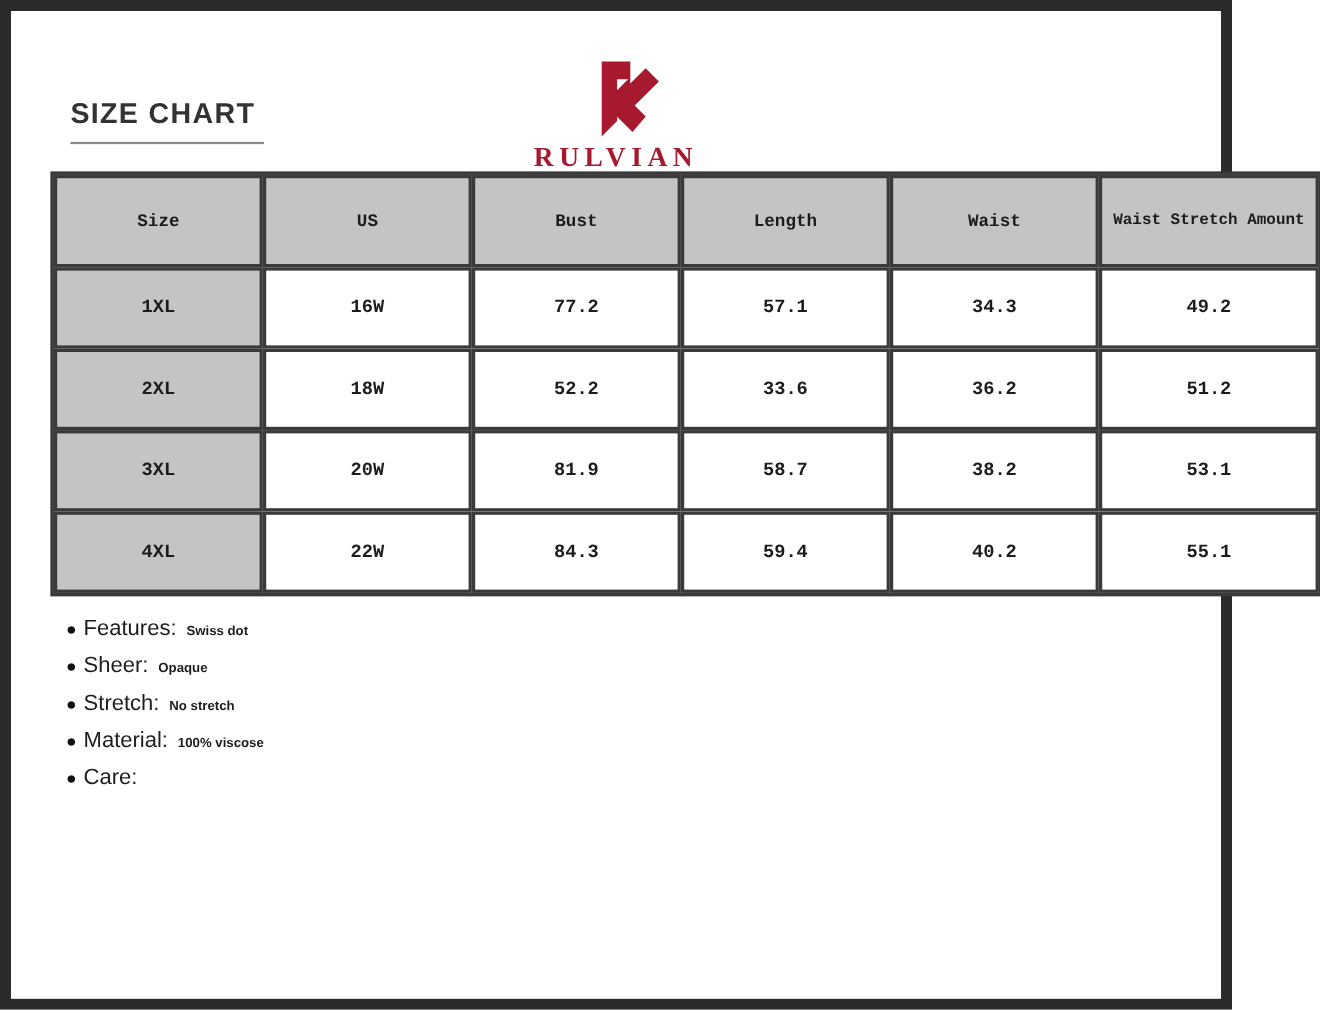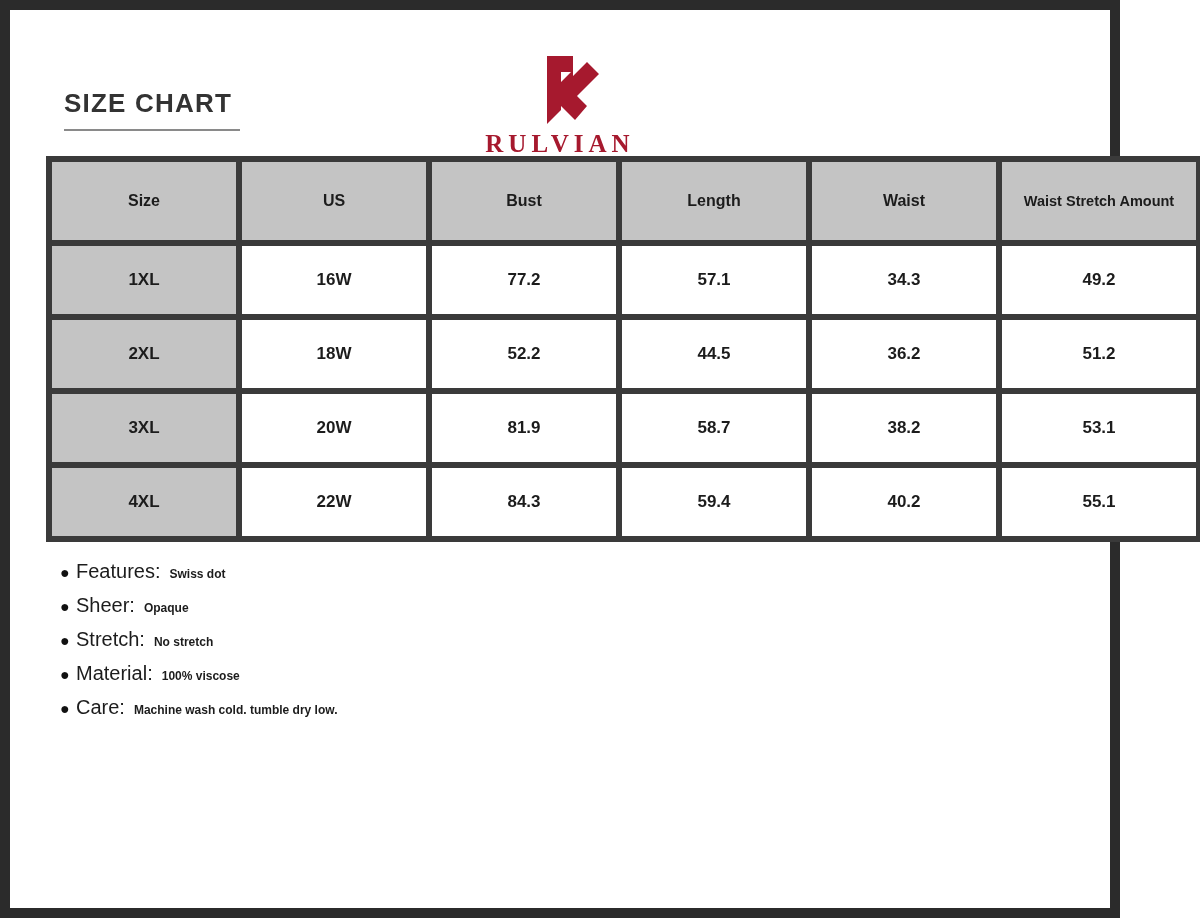--- a/index.html
+++ b/index.html
@@ -87,21 +87,21 @@
   }
   table.size-table td {
     border: 3px solid #3a3a3a;
     background: #ffffff;
     height: 66px;
     text-align: center;
     vertical-align: middle;
     font-size: 17px;
     font-weight: bold;
     color: #1c1c1c;
-    font-family: Liberation Sans, sans-serif;
+    font-family: Liberation Mono, monospace;
   }
   table.size-table thead td {
     background: #c4c4c4;
     height: 76px;
     font-size: 16px;
   }
   table.size-table thead td.hdr-last {
     font-size: 14.5px;
   }
   table.size-table tbody td.size-cell {
@@ -196,21 +196,21 @@
           <td>16W</td>
           <td>77.2</td>
           <td>57.1</td>
           <td>34.3</td>
           <td>49.2</td>
         </tr>
         <tr>
           <td class="size-cell">2XL</td>
           <td>18W</td>
           <td>52.2</td>
-          <td>44.5</td>
+          <td>33.6</td>
           <td>36.2</td>
           <td>51.2</td>
         </tr>
         <tr>
           <td class="size-cell">3XL</td>
           <td>20W</td>
           <td>81.9</td>
           <td>58.7</td>
           <td>38.2</td>
           <td>53.1</td>
@@ -243,18 +243,17 @@
         <span class="value">No stretch</span>
       </li>
       <li>
         <span class="bullet">●</span>
         <span class="label">Material:</span>
         <span class="value">100% viscose</span>
       </li>
       <li>
         <span class="bullet">●</span>
         <span class="label">Care:</span>
-        <span class="value">Machine wash cold. tumble dry low.</span>
       </li>
     </ul>
 
   </div>
 </div>
 
 </body></html>

